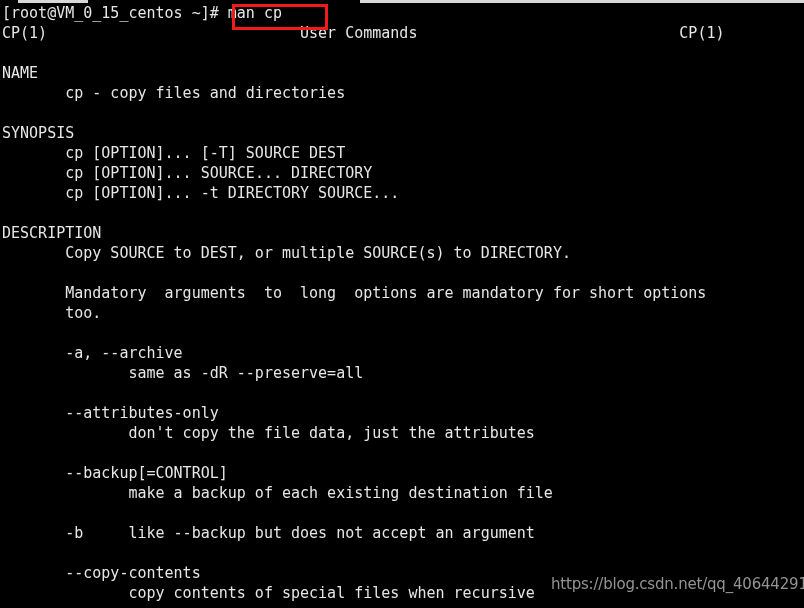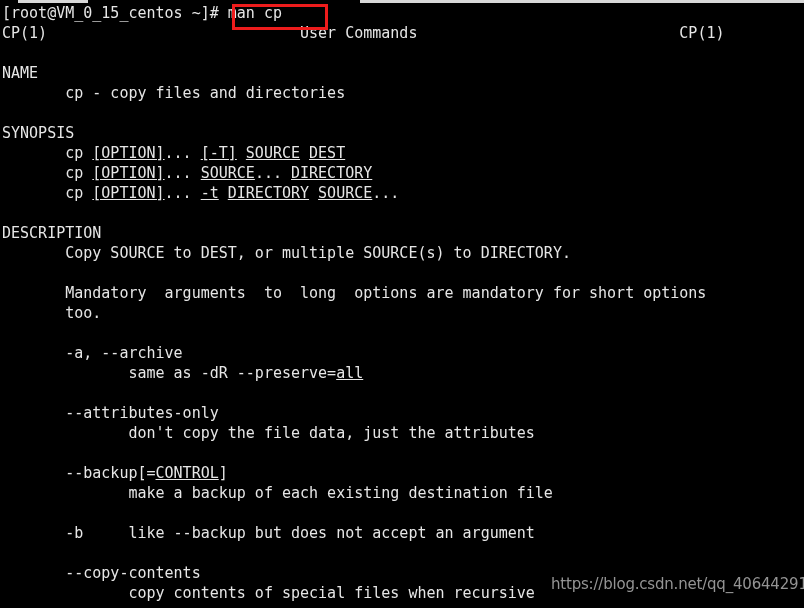--- a/index.html
+++ b/index.html
@@ -53,21 +53,21 @@
   }
 
   .line {
     height: 20px;
     white-space: pre;
   }
 
   .blank { height: 20px; }
 
   
-  .u { text-decoration: underline; }
+  .u { }
 
   
   .annotation-box {
     position: absolute;
     border: 3px solid #ee1c1c;
     box-sizing: border-box;
     z-index: 4;
     pointer-events: none;
   }
 

